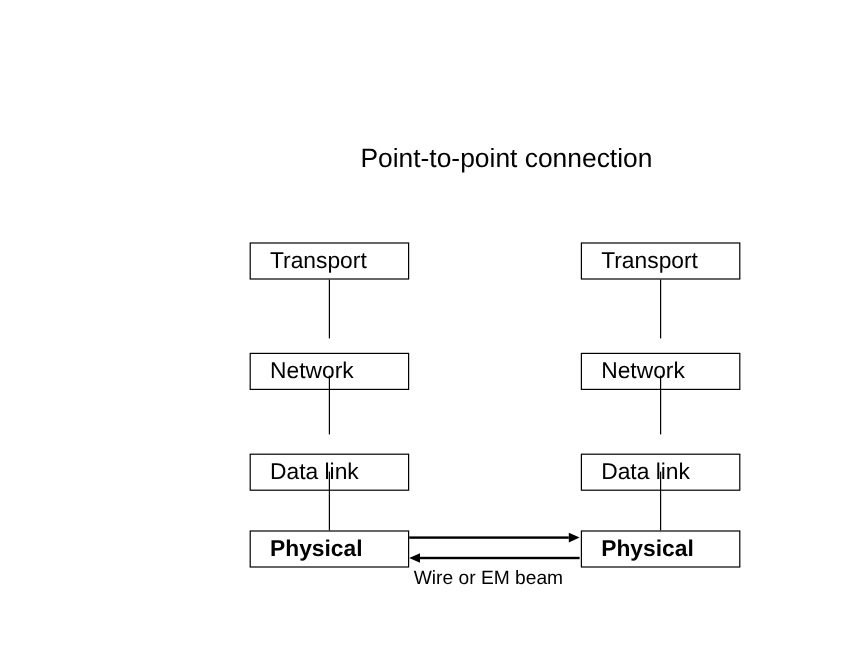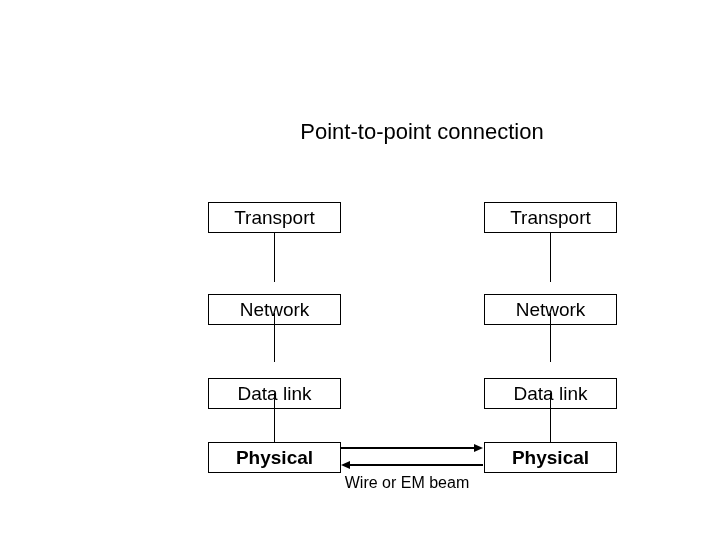--- a/index.html
+++ b/index.html
@@ -27,21 +27,20 @@
     white-space: nowrap;
   }
   .layer-box {
     position: absolute;
     width: 133px;
     height: 31px;
     border: 1px solid var(--line, #000000);
     background: var(--bg, #ffffff);
     display: flex;
     align-items: center;
-    justify-content: center;
   }
   .layer-label {
     font-size: 19px;
     white-space: nowrap;
   }
   .col-left  { left: 144px; }
   .col-right { left: 420px; }
   .row-1 { top: 138px; }
   .row-2 { top: 230px; }
   .row-3 { top: 314px; }

